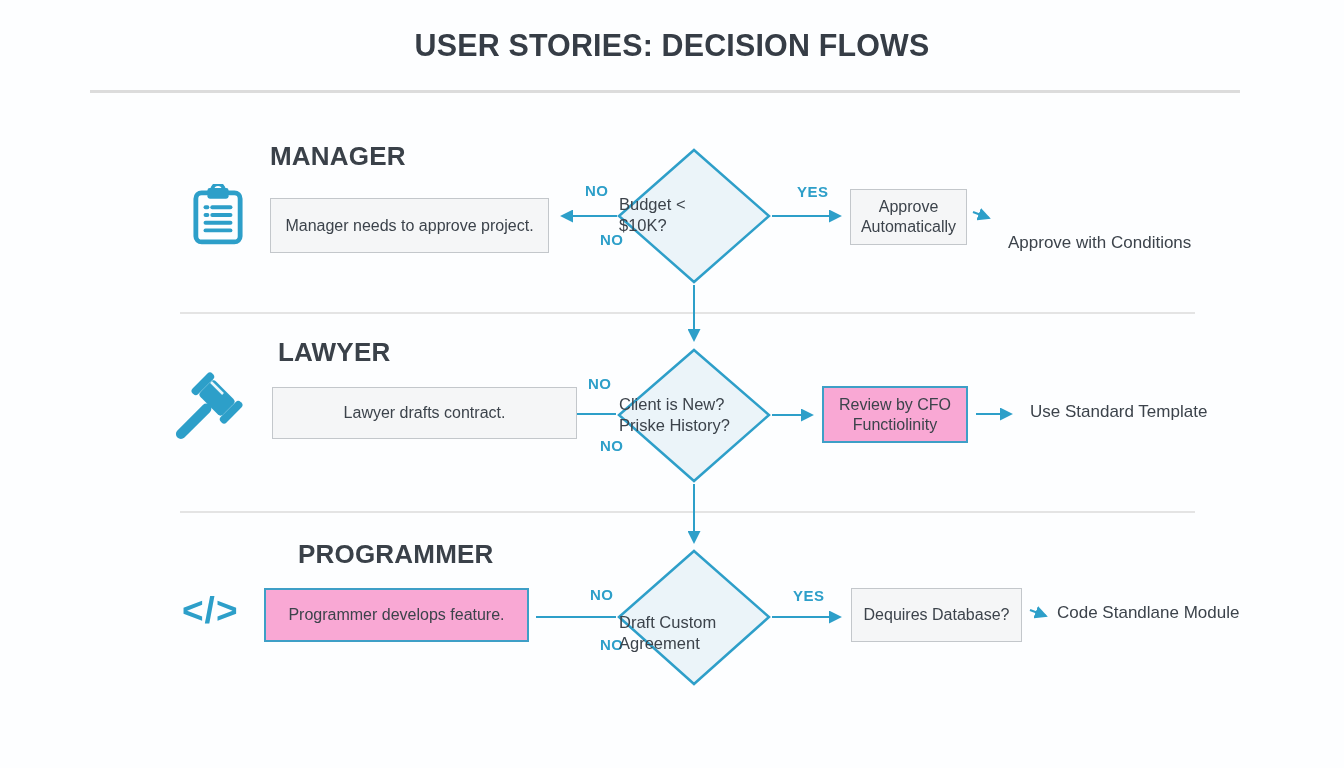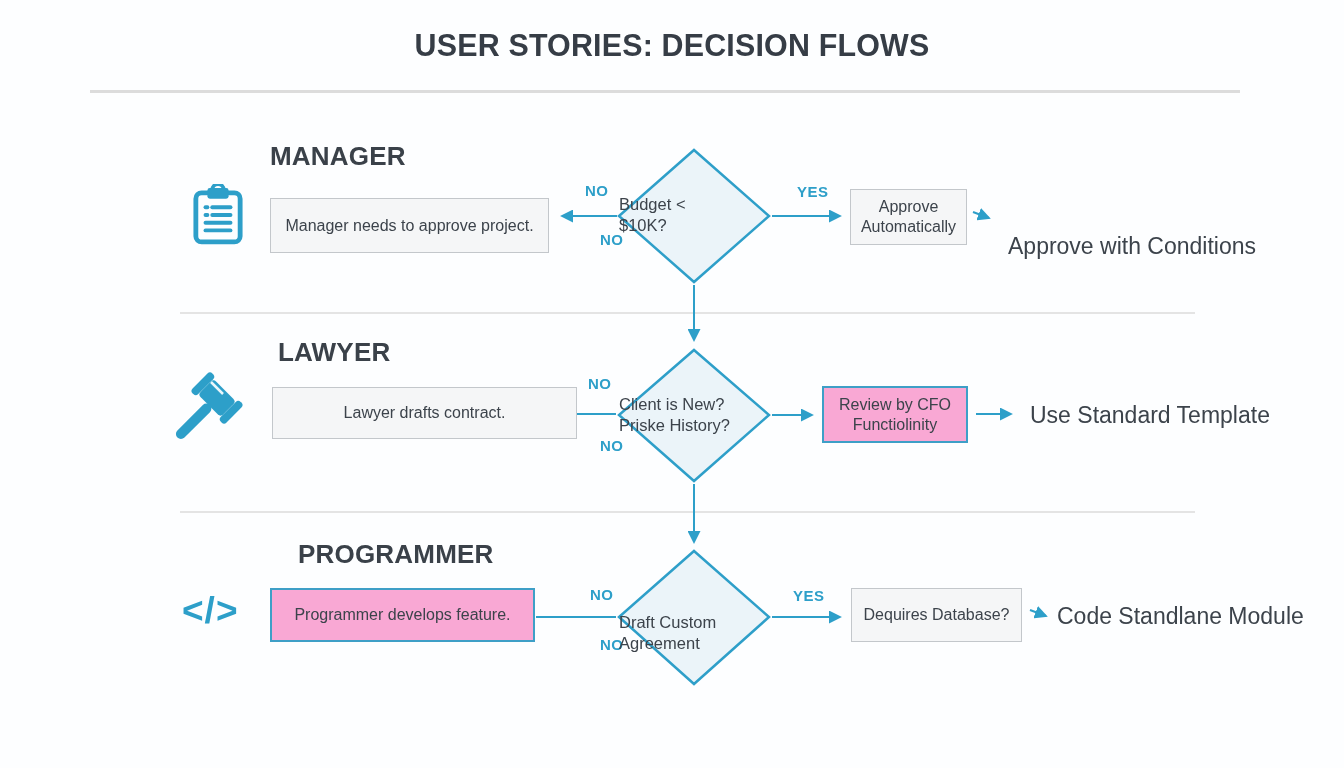--- a/index.html
+++ b/index.html
@@ -22,33 +22,33 @@
   .h-lawyer{left:270px;top:337px;margin-left:8px;}
   .h-programmer{left:270px;top:539px;margin-left:28px;}
   .box{
     position:absolute;display:flex;align-items:center;justify-content:center;
     text-align:center;font-size:16px;color:#3c434b;line-height:1.25;
     background:#f5f6f7;border:1.5px solid #c3c7cb;box-sizing:border-box;
   }
   .box.blue{border:2px solid #3e9fc7;background:#f9a8d4;}
   .task-1{left:270px;top:190px;width:279px;height:55px;margin-top:8px;}
   .task-2{left:272px;top:387px;width:305px;height:52px;}
-  .task-3{left:270px;top:588px;width:265px;height:54px;background:#f8fafb;}
+  .task-3{left:264px;top:588px;width:265px;height:54px;background:#f8fafb;}
   .result-1{left:850px;top:189px;width:117px;height:56px;}
   .result-2{left:822px;top:386px;width:146px;height:57px;}
   .result-3{left:851px;top:588px;width:171px;height:54px;}
   .diamond-label{
     position:absolute;width:150px;font-size:16.5px;
     color:#3c434b;line-height:1.3;
   }
   .dl-1{left:619px;top:194px;}
   .dl-2{left:619px;top:394px;}
   .dl-3{left:619px;top:612px;}
   .branch-label{position:absolute;font-size:15px;font-weight:bold;color:#2d9fc9;letter-spacing:.5px;}
-  .outcome{position:absolute;font-size:23px;color:#3c434b;}
+  .outcome{position:absolute;font-size:17px;color:#3c434b;}
   .o-1{left:1008px;top:233px;}
   .o-2{left:1030px;top:402px;}
   .o-3{left:1057px;top:603px;}
   .icon-wrap{position:absolute;}
   .i-clipboard{left:192px;top:184px;}
   .i-gavel{left:173px;top:368px;}
   .i-code{left:182px;top:590px;font-size:37px;font-weight:bold;color:#2d9fc9;letter-spacing:1px;}
   svg.connectors{position:absolute;left:0;top:0;pointer-events:none;}
 </style>
 </head>

